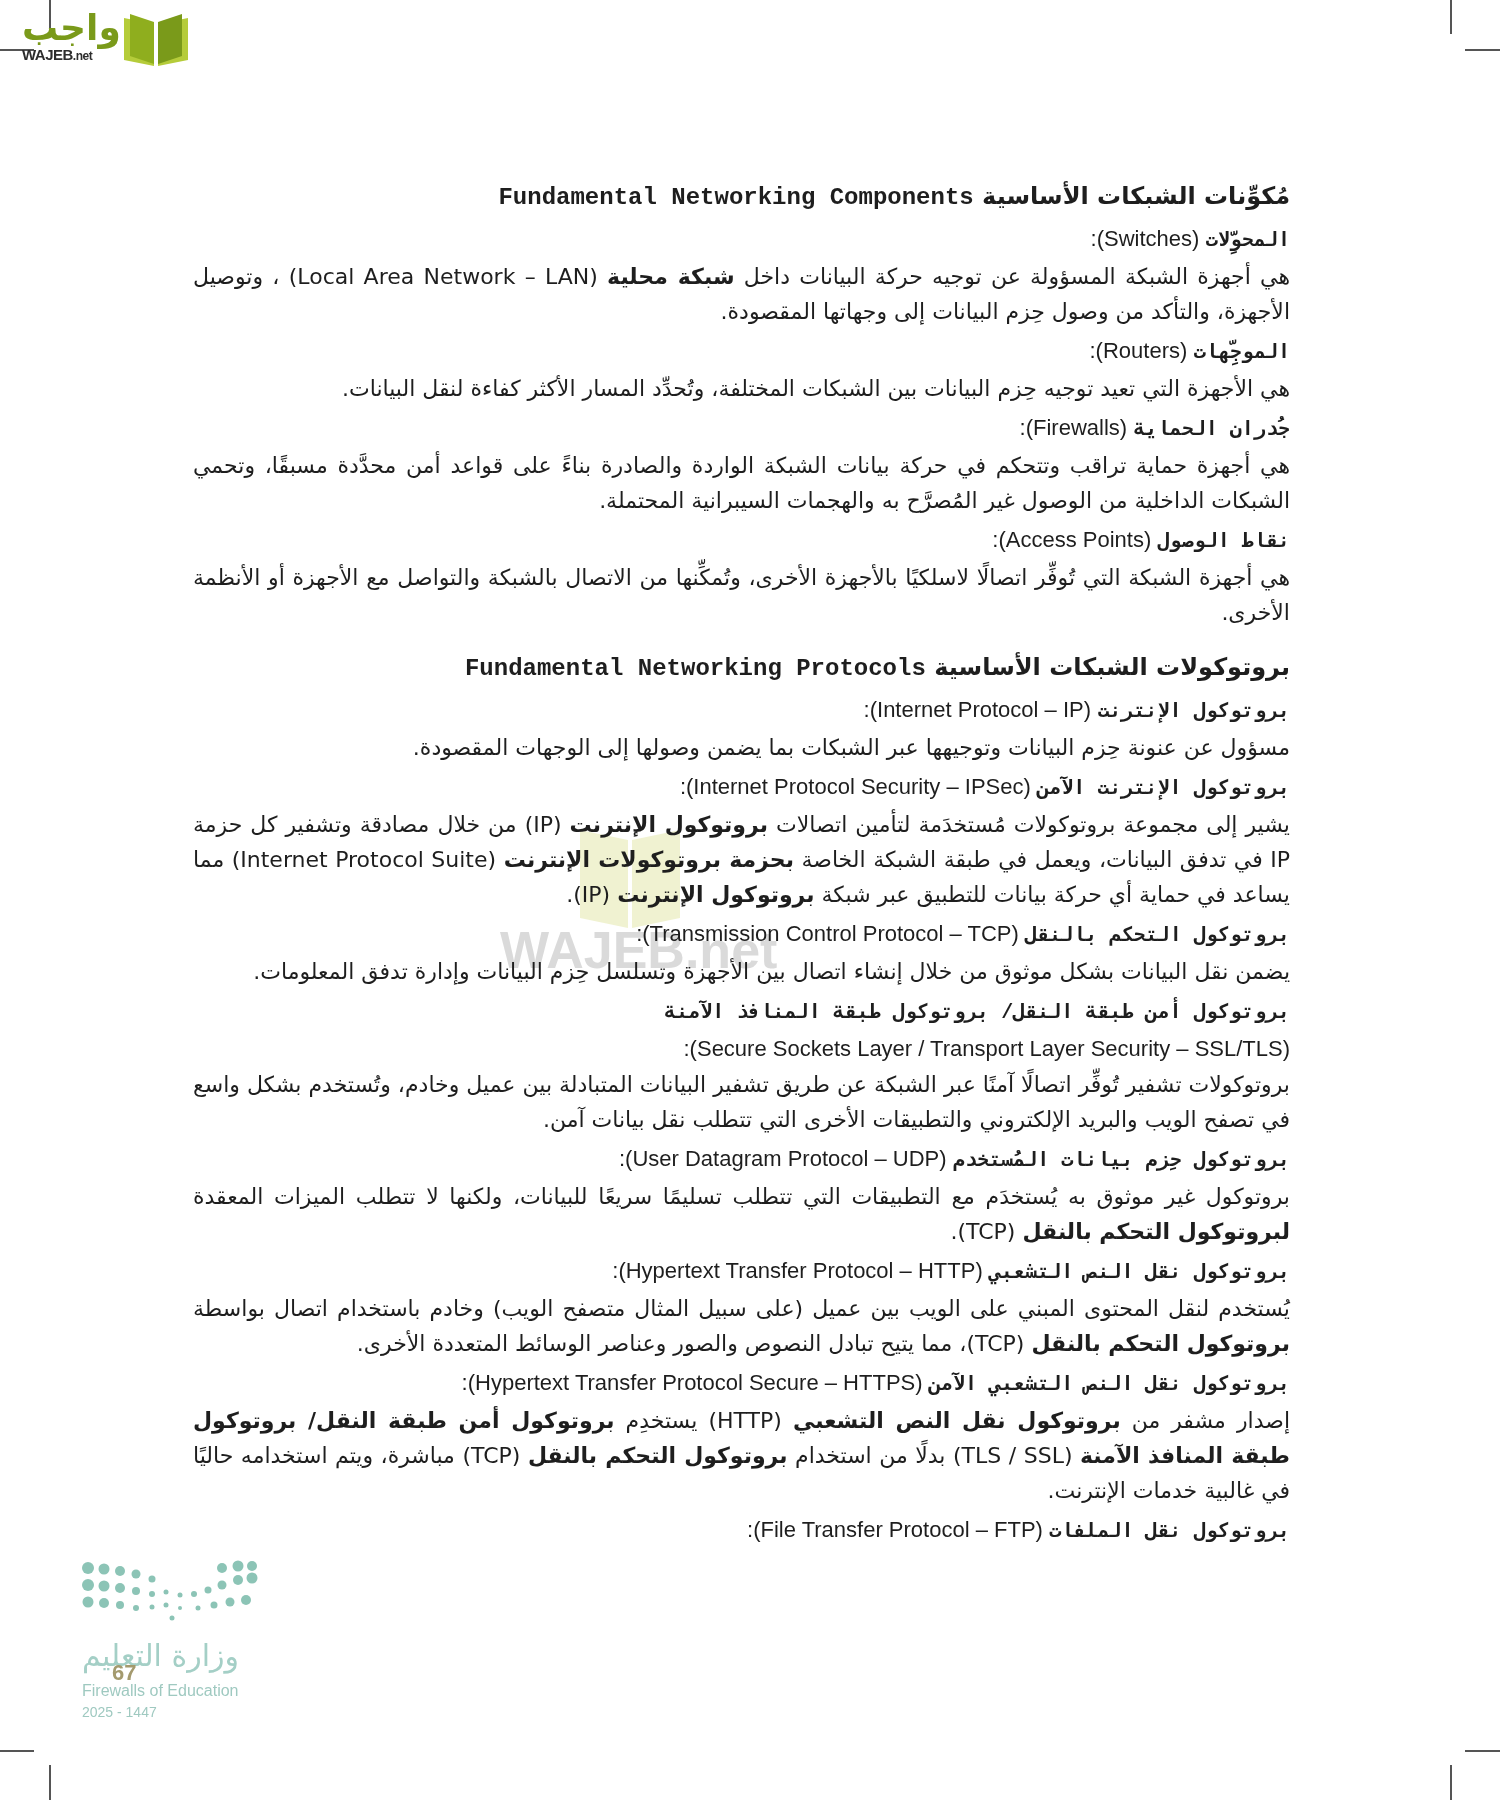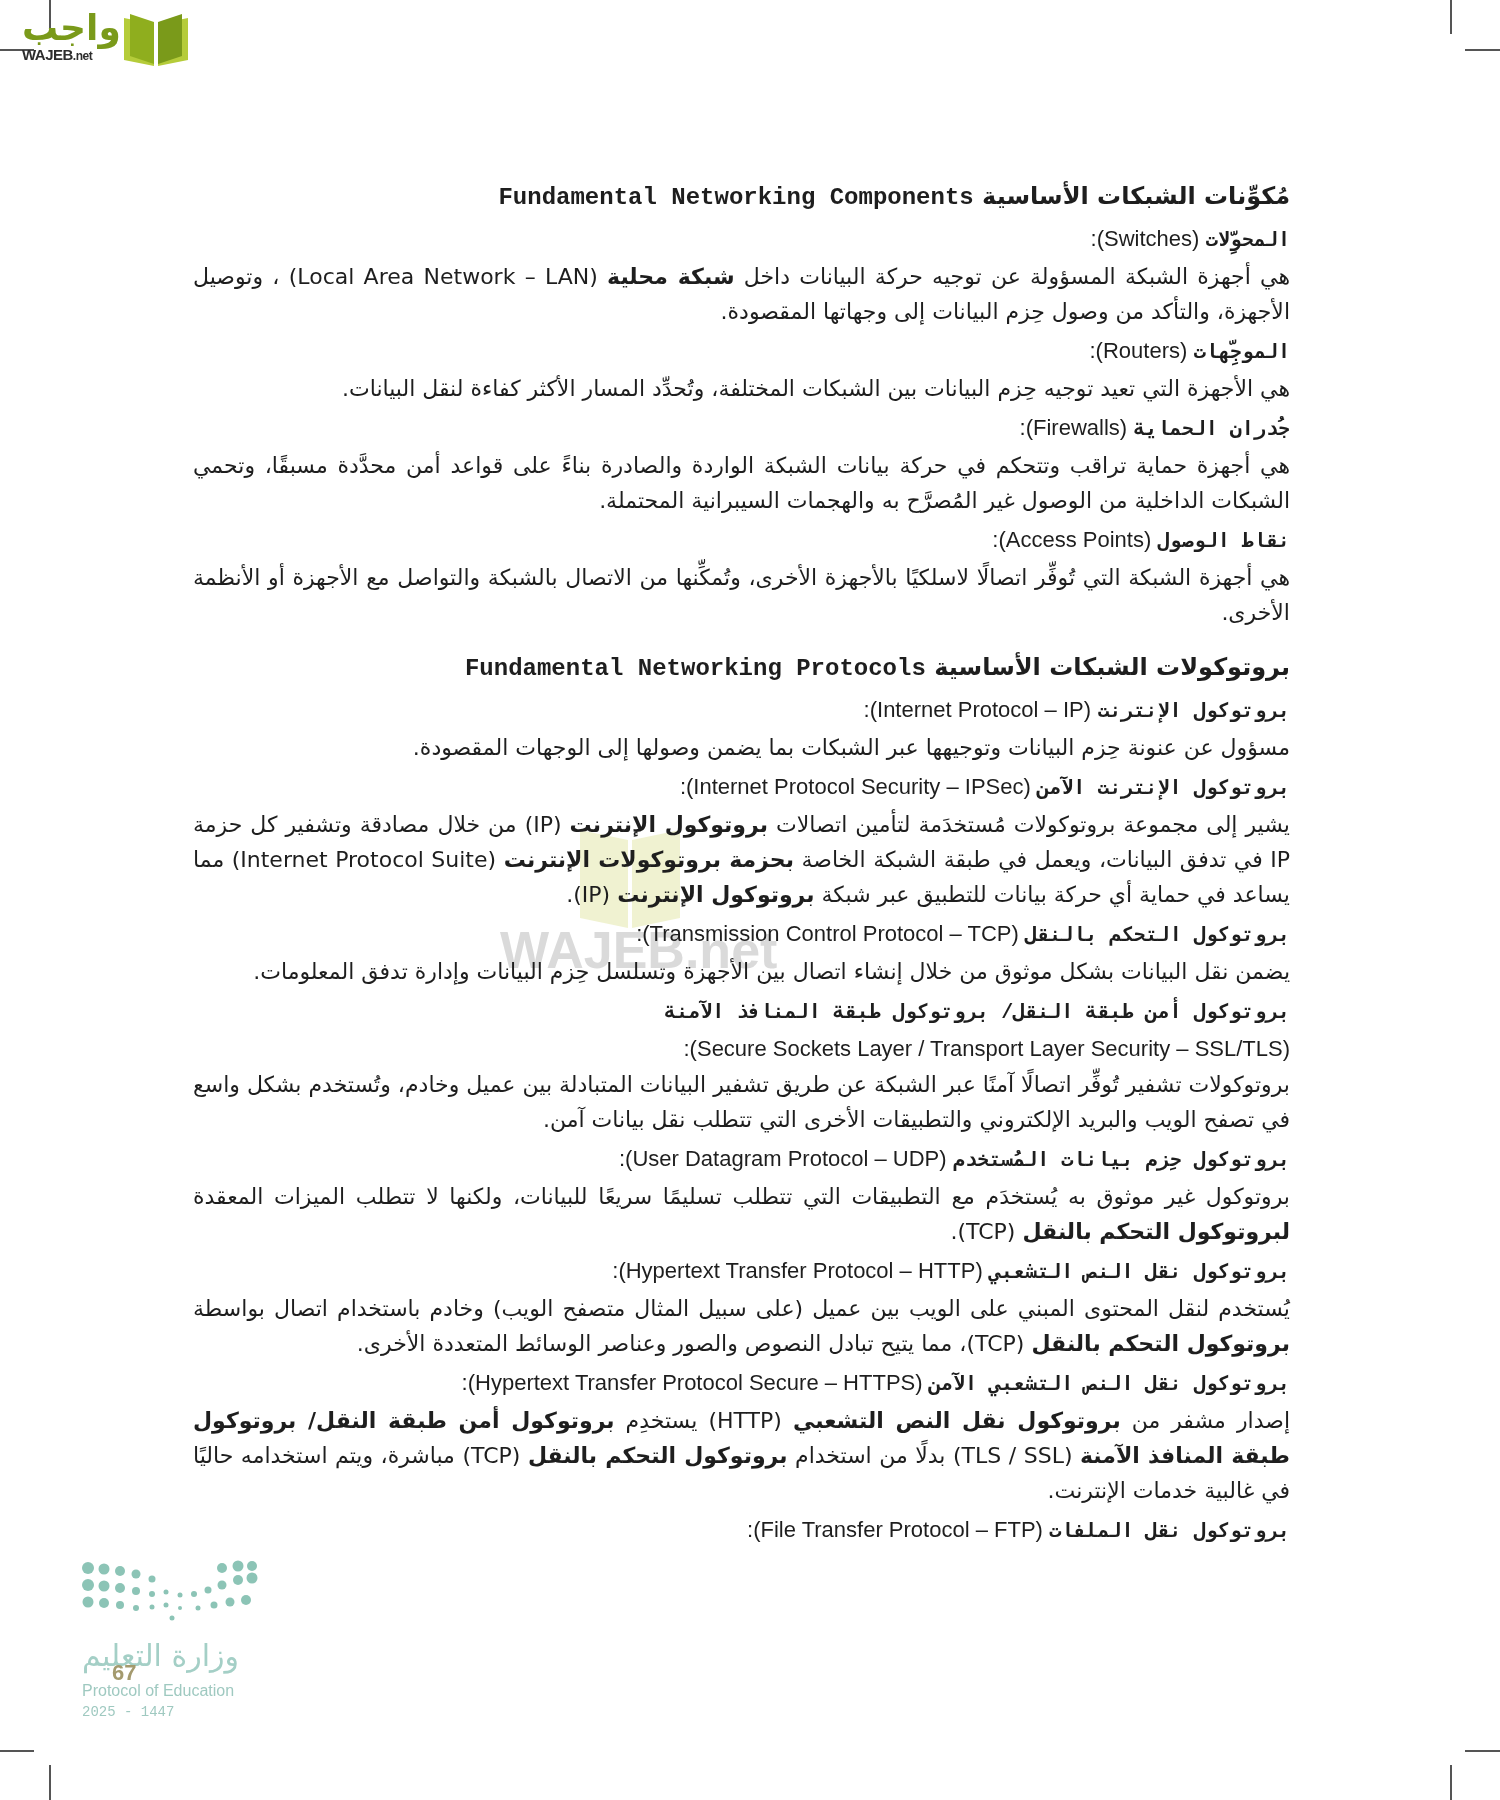--- a/index.html
+++ b/index.html
@@ -32,21 +32,21 @@
     .gap { height: 12px; }
 
     .watermark { position: absolute; left: 500px; top: 820px; width: 260px; height: 150px; pointer-events: none; }
     .wm-text { position: absolute; left: 0; top: 100px; font-size: 52px; font-weight: bold; color: rgba(150,150,150,0.35); font-family: "Liberation Sans", sans-serif; }
 
     .ministry { position: absolute; left: 80px; top: 1560px; width: 200px; height: 200px; }
     .dots { position: absolute; left: 0; top: 0; width: 180px; height: 70px; }
     .min-ar { position: absolute; left: 2px; top: 78px; font-size: 30px; color: #a4cfc6; direction: rtl; text-align: center; }
     .page-num { position: absolute; left: 32px; top: 100px; font-size: 22px; font-weight: bold; color: #a49a6e; font-family: "Liberation Sans", sans-serif; }
     .min-en { position: absolute; left: 2px; top: 122px; font-size: 16px; color: #9fc9c0; font-family: "Liberation Sans", sans-serif; }
-    .min-year { position: absolute; left: 2px; top: 144px; font-size: 14px; color: #9fc9c0; font-family: Liberation Mono, monospace; }
+    .min-year { position: absolute; left: 2px; top: 144px; font-size: 14px; color: #9fc9c0; font-family: Liberation Sans, sans-serif; }
   </style>
 </head>
 <body>
 
 <div class="crop" style="left:49px;top:0;width:2px;height:34px;"></div>
 <div class="crop" style="left:0;top:49px;width:34px;height:2px;"></div>
 <div class="crop" style="left:1450px;top:0;width:2px;height:34px;"></div>
 <div class="crop" style="left:1465px;top:49px;width:35px;height:2px;"></div>
 <div class="crop" style="left:0;top:1750px;width:34px;height:2px;"></div>
 <div class="crop" style="left:49px;top:1765px;width:2px;height:35px;"></div>
@@ -152,15 +152,15 @@
         <circle cx="134" cy="45" r="3.5"></circle>
         <circle cx="150" cy="42" r="4.5"></circle>
         <circle cx="166" cy="40" r="5"></circle>
       <circle cx="142" cy="8" r="5"></circle>
         <circle cx="158" cy="6" r="5.5"></circle>
         <circle cx="172" cy="6" r="5"></circle>
     </g>
   </svg>
   <div class="min-ar">وزارة التعليم</div>
   <div class="page-num">67</div>
-  <div class="min-en">Protocol of Education</div>
+  <div class="min-en">Firewalls of Education</div>
   <div class="min-year">2025 - 1447</div>
 </div>
 
 </body></html>

